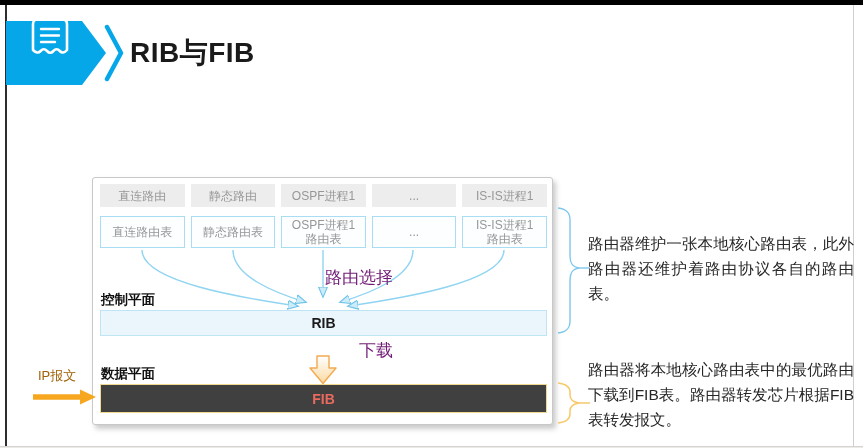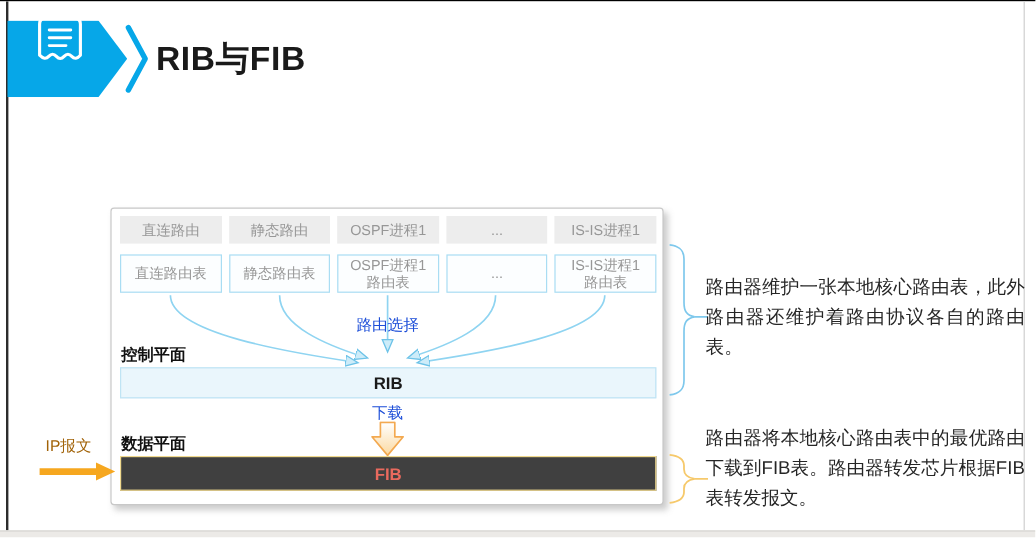--- a/index.html
+++ b/index.html
@@ -1,18 +1,18 @@
 <!DOCTYPE html>
 <html><head>
 <meta charset="utf-8">
 <style>
   * { margin:0; padding:0; box-sizing:border-box; }
   html,body { background:#fff; }
   body { font-family:"Liberation Sans","DejaVu Sans",sans-serif; }
-  .slide { position:relative; width:863px; height:448px; background:#fff; overflow:hidden; border-top:1px solid #000000;text-decoration:underline; }
+  .slide { position:relative; width:863px; height:448px; background:#fff; overflow:hidden; border-top:5px solid #000000;text-decoration:underline; }
 
   
   .edge-left  { position:absolute; left:5px; top:0; width:2px; height:441px; background:#2d2d2d; }
   .edge-right { position:absolute; left:853px; top:0; width:1px; height:441px; background:#cfcfcf; }
   .bottom-strip { position:absolute; left:0; top:441px; width:863px; height:7px; background:#eceae7; border-top:1px solid #d6d4d1; }
 
   
   .banner { position:absolute; left:6px; top:16px; width:100px; height:64px; background:#06a7e8;
             clip-path:polygon(0 0,76% 0,100% 50%,76% 100%,0 100%); }
   .doc-icon { position:absolute; left:30px; top:11px; width:40px; height:42px; }
@@ -28,21 +28,21 @@
              border:1px solid #c8c8c8; border-radius:3px; box-shadow:3px 4px 5px rgba(110,110,110,.35); }
   .row { position:absolute; left:7px; width:447px; display:flex; gap:6px; }
   .row1 { top:6px; height:23px; }
   .row2 { top:38px; height:32px; }
   .box { flex:1 1 0; display:flex; align-items:center; justify-content:center; text-align:center;
          font-size:12px; line-height:14px; color:#979797; white-space:pre-line; }
   .row1 .box { background:#ededed; }
   .row2 .box { background:#fcfeff; border:1px solid #a9ddf3; }
 
   .funnel { position:absolute; left:0; top:70px; width:461px; height:64px; }
-  .lbl { position:absolute; left:160px; width:140px; text-align:center; font-size:13px; color:#1d4ed8; }
+  .lbl { position:absolute; left:160px; width:140px; text-align:right; font-size:17px; color:#701a75; }
   .route-sel { top:88px; }
   .download  { top:161px; }
   .plane { position:absolute; left:8px; font-size:13.5px; font-weight:bold; color:#111; }
   .control { top:113px; }
   .dataplane { top:187px; }
   .bigbox { position:absolute; left:7px; width:447px; display:flex; align-items:center; justify-content:center;
             font-size:14px; font-weight:bold; }
   .rib { top:132px; height:26px; background:#eaf6fc; border:1px solid #bfe4f4; color:#1a1a1a; }
   .fib { top:206px; height:29px; background:#404040; border:1px solid #f0d98e; color:#e96a5e; }
   .down-arrow { position:absolute; left:216px; top:177px; width:28px; height:30px; }

